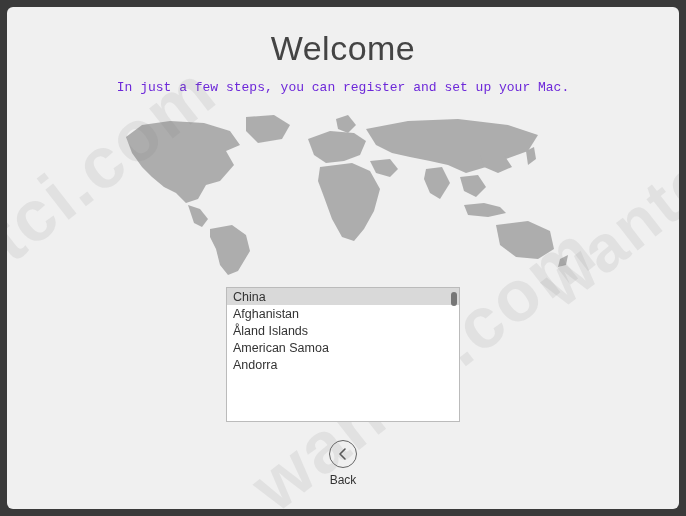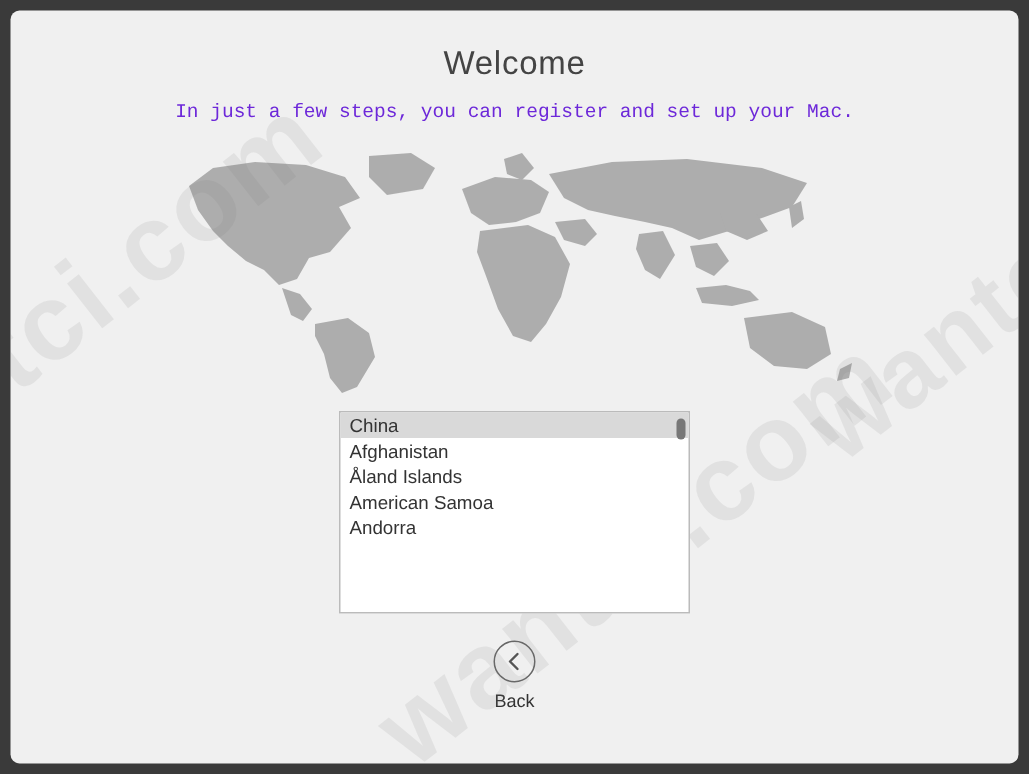--- a/index.html
+++ b/index.html
@@ -18,21 +18,21 @@
       height: 502px;
       background: #f0f0f0;
       border-radius: 6px;
       position: relative;
       overflow: hidden;
       display: flex;
       flex-direction: column;
       align-items: center;
     }
     .title {
-      font-size: 22px;
+      font-size: 34px;
       font-weight: 300;
       color: #444;
       margin-top: 22px;
       letter-spacing: 0.5px;
     }
     .subtitle {
       font-size: 13px;
       color: #6d28d9;
       margin-top: 12px;
       font-family: Liberation Mono, monospace;

